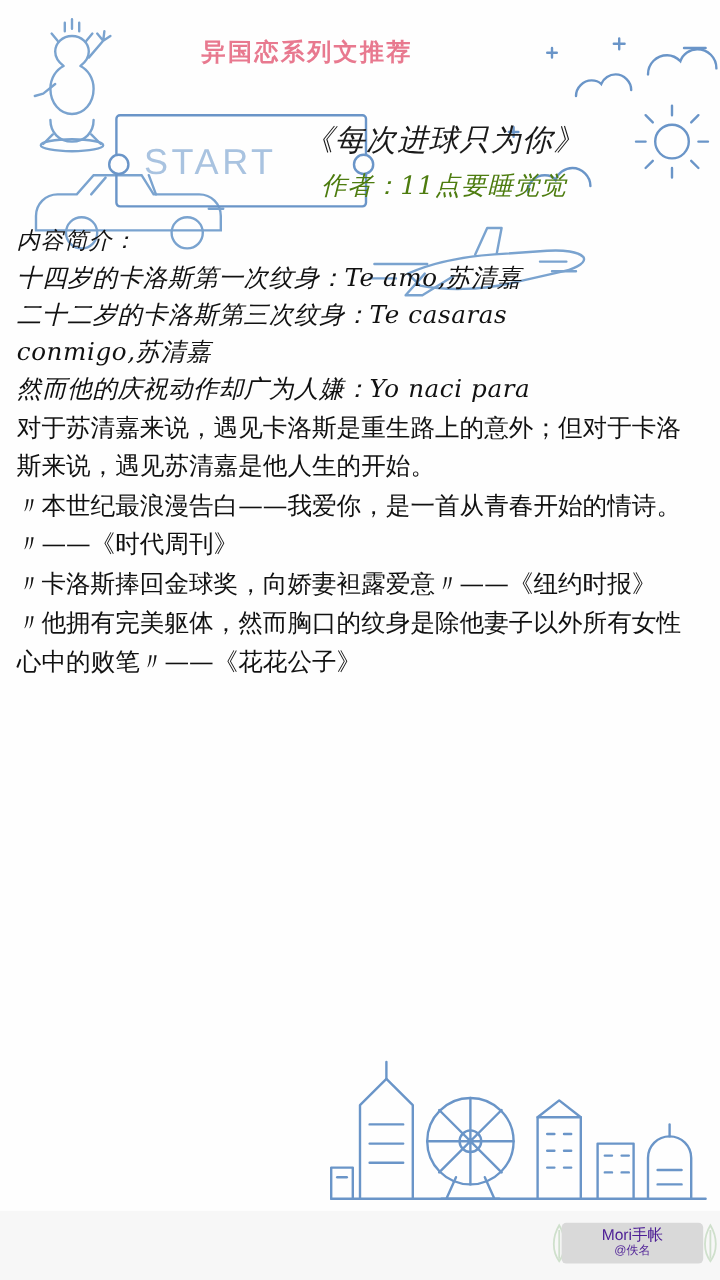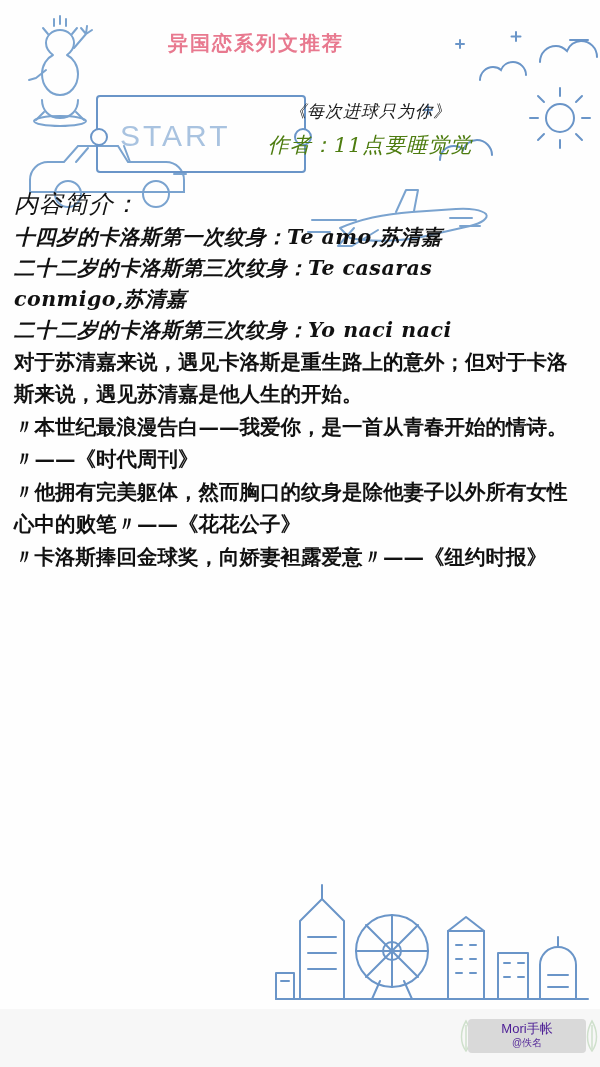--- a/index.html
+++ b/index.html
@@ -81,21 +81,21 @@
   }
 
   .title-block {
     position: absolute;
     top: 100px;
     left: 150px;
     width: 440px;
     text-align: center;
   }
   .novel-title {
-    font-size: 17px;
+    font-size: 25px;
     color: #1a1a1a;
     font-family: Liberation Serif, serif;
     letter-spacing: 1px;
     font-style: italic;
   }
   .novel-author {
     margin-top: 8px;
     font-size: 21px;
     color: #4d7c0f;
     font-family: "DejaVu Serif", serif;
@@ -106,33 +106,32 @@
   
   .body-text {
     position: absolute;
     top: 188px;
     left: 14px;
     width: 574px;
     color: #111;
     font-family: "DejaVu Serif", serif;
   }
   .intro-label {
-    font-size: 24px;
+    font-size: 19px;
     font-style: italic;
     letter-spacing: 1px;
     margin-bottom: 2px;
   }
   .para {
     font-size: 20.5px;
     line-height: 31px;
     font-style: italic;
     letter-spacing: 0.5px;
     margin: 0 12px 1px 0;
     word-break: break-word;
-    font-weight: bold;
   }
   .para.tight {
     line-height: 30px;
   }
   .para.block {
     font-style: normal;
     font-size: 20.5px;
     line-height: 32px;
     letter-spacing: 0px;
   }
@@ -234,26 +233,26 @@
     <div class="novel-title">《每次进球只为你》</div>
     <div class="novel-author">作者：11点要睡觉觉</div>
   </div>
 
   <div class="body-text">
     <div class="intro-label">内容简介：</div>
 
     <p class="para tight">十四岁的卡洛斯第一次纹身：Te amo,苏清嘉</p>
     <p class="para tight">二十二岁的卡洛斯第三次纹身：Te casaras</p>
     <p class="para tight">conmigo,苏清嘉</p>
-    <p class="para tight">二十二岁的卡洛斯第三次纹身：Yo naci naci</p>
+    <p class="para tight">然而他的庆祝动作却广为人嫌：Yo naci para</p>
 
     <p class="para block">对于苏清嘉来说，遇见卡洛斯是重生路上的意外；但对于卡洛斯来说，遇见苏清嘉是他人生的开始。</p>
     <p class="para block">〃本世纪最浪漫告白——我爱你，是一首从青春开始的情诗。〃——《时代周刊》</p>
+    <p class="para block">〃卡洛斯捧回金球奖，向娇妻袒露爱意〃——《纽约时报》</p>
     <p class="para block">〃他拥有完美躯体，然而胸口的纹身是除他妻子以外所有女性心中的败笔〃——《花花公子》</p>
-    <p class="para block">〃卡洛斯捧回金球奖，向娇妻袒露爱意〃——《纽约时报》</p>
   </div>
 
   <div class="deco" id="deco-city">
     <svg width="600" height="130" viewBox="0 0 600 130" fill="none" stroke="#6a95c8" stroke-width="2" stroke-linecap="round" stroke-linejoin="round">
 
       <path d="M300 122 v-78 l22-22 22 22 v78"></path>
       <path d="M322 22 v-14"></path>
       <path d="M308 60 h28 M308 76 h28 M308 92 h28"></path>
 
       <circle cx="392" cy="74" r="36"></circle>

